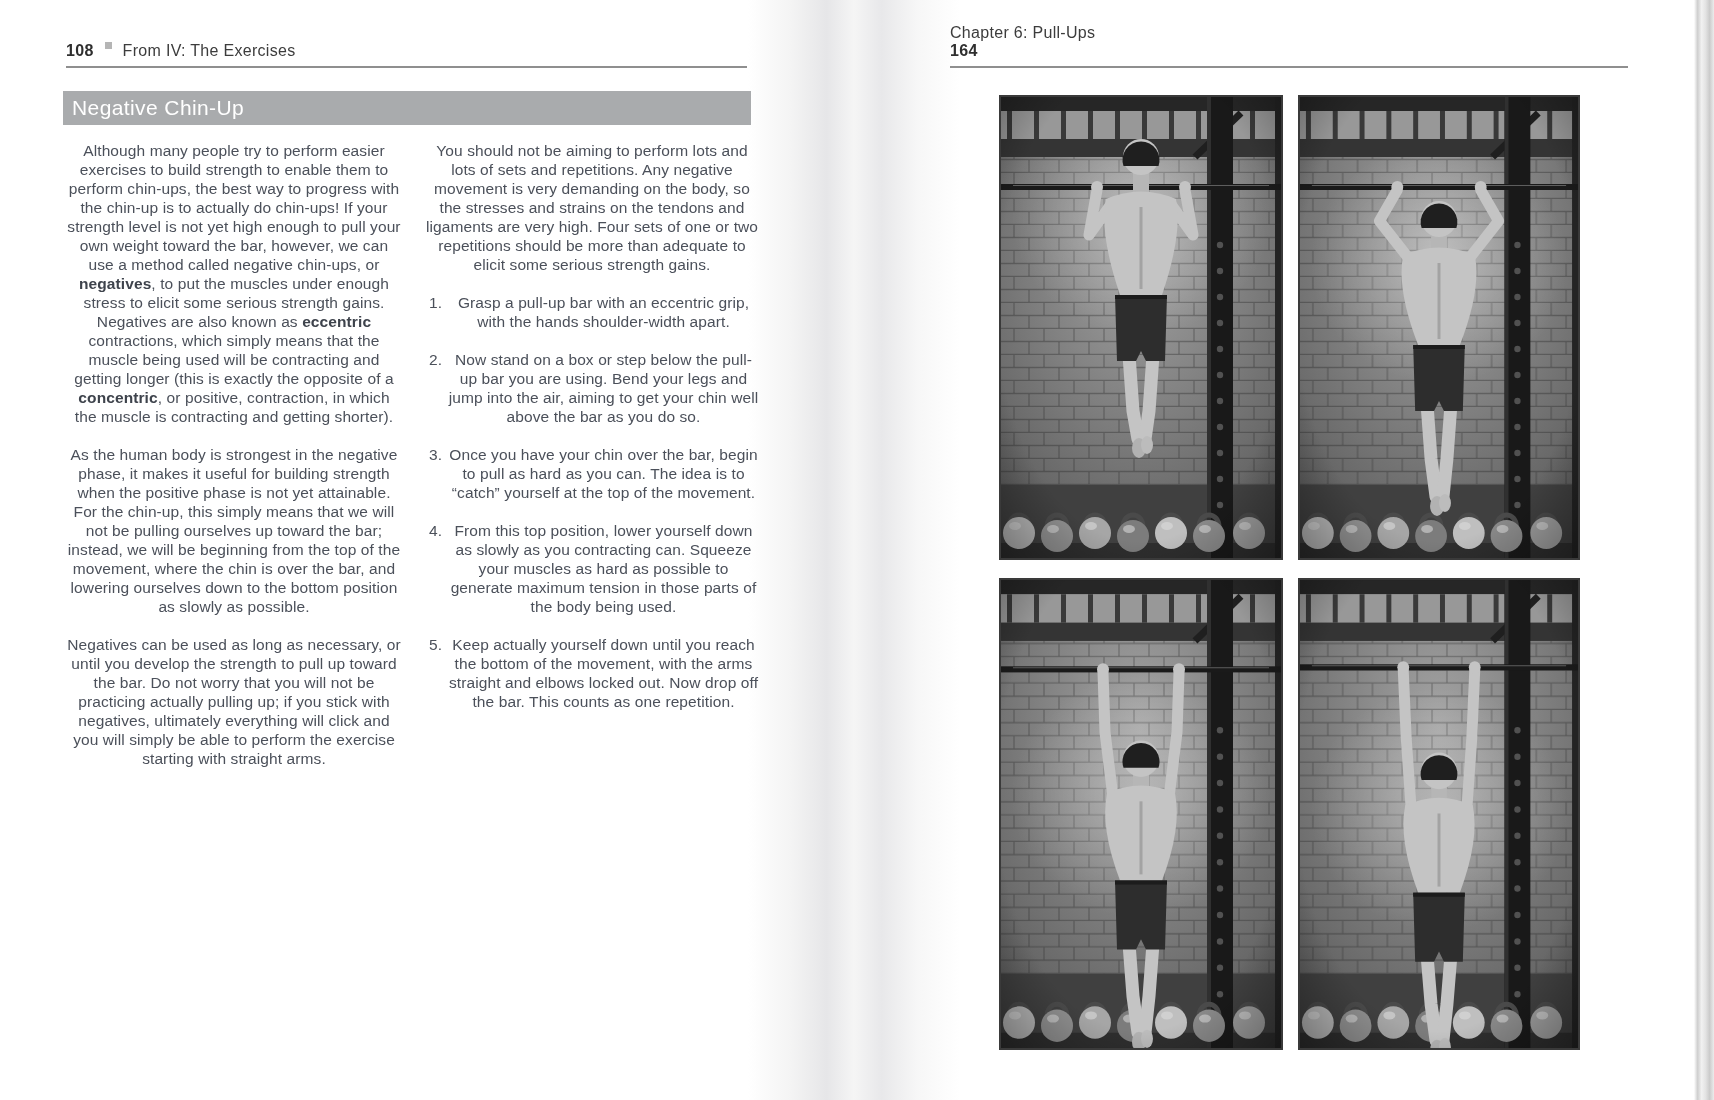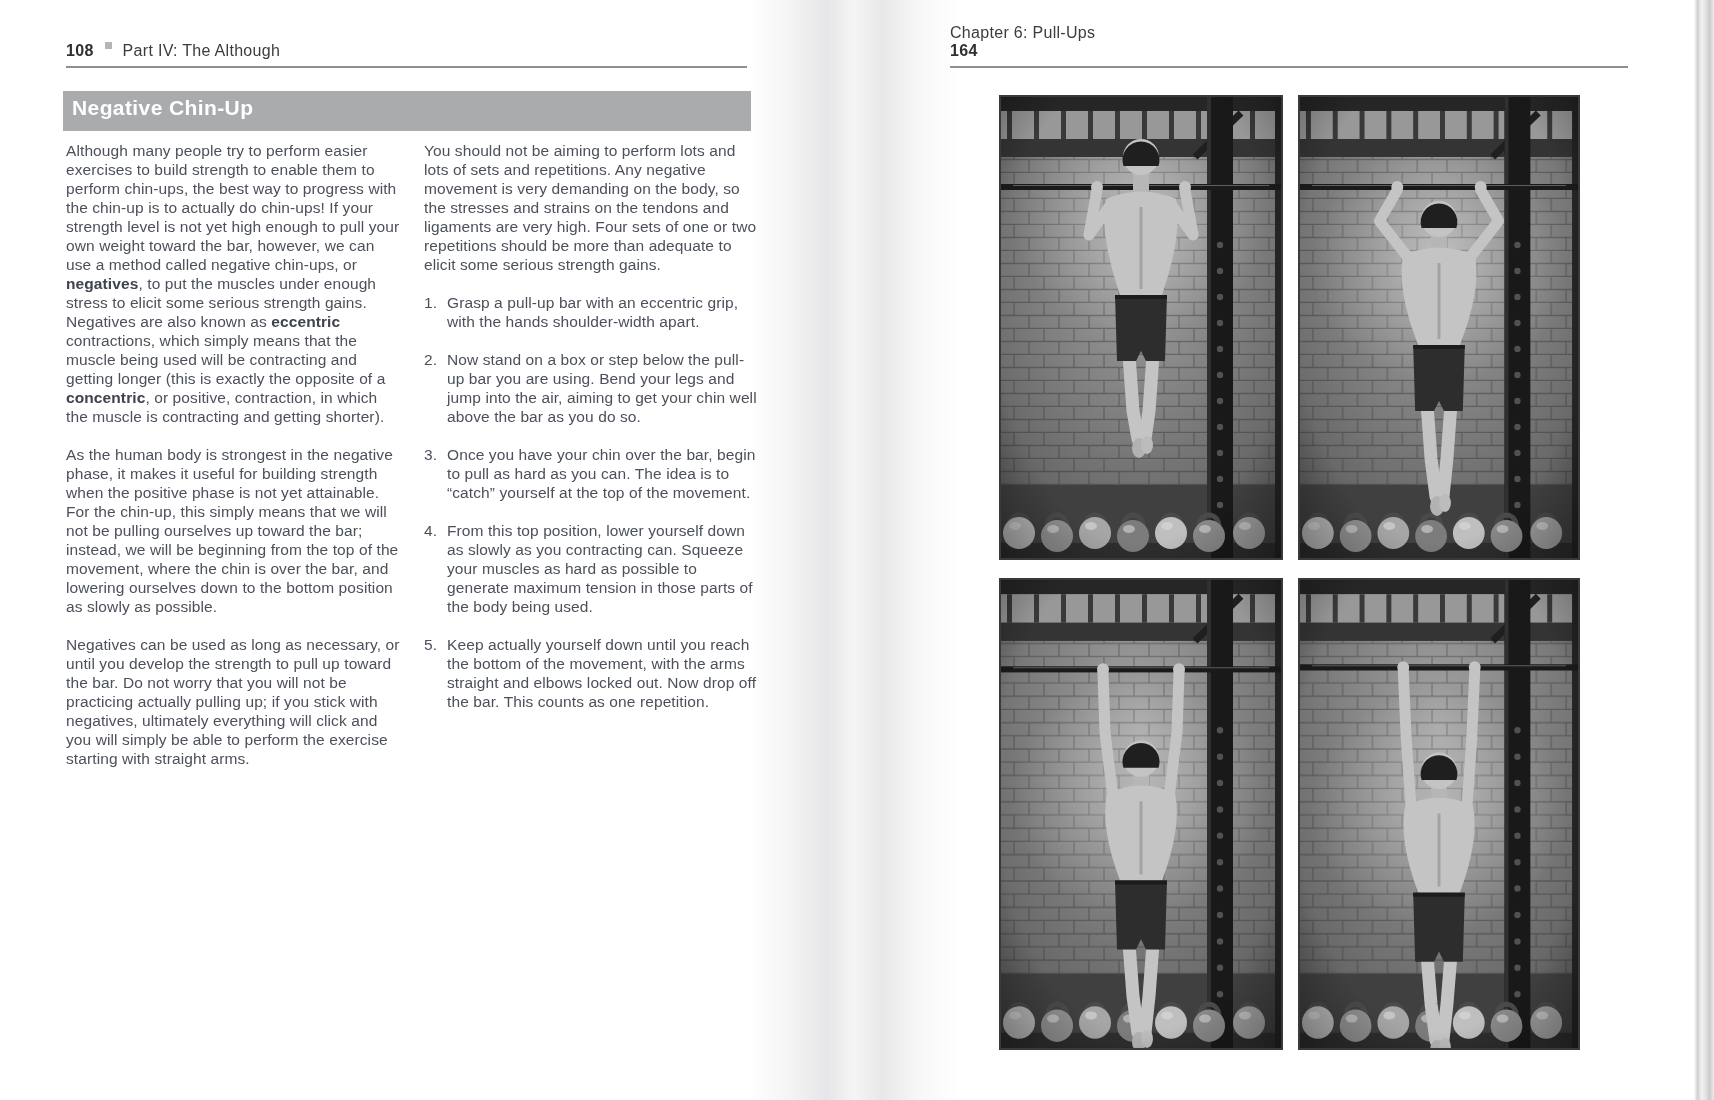--- a/index.html
+++ b/index.html
@@ -18,27 +18,27 @@
     letter-spacing:.3px; display:flex; align-items:flex-start; }
   .running-head.left-rh { left:66px; width:681px; }
   .running-head.right-rh { left:950px; width:678px; justify-content:flex-end;flex-direction:column; }
   .pagenum { font-weight:bold; color:#2f2f2f; }
   .sq { display:inline-block; width:7px; height:7px; background:#b5b5b5; margin:0 11px; }
   .rule { position:absolute; top:66px; height:2px; background:#8f8f8f; }
   .rule.left-rl { left:66px; width:681px; }
   .rule.right-rl { left:950px; width:678px; }
 
   
-  .titlebar { position:absolute; left:63px; top:91px; width:688px; height:40px;
-    background:#a9abad; color:#ffffff; font-weight:bold; font-size:21px;
+  .titlebar { position:absolute; left:63px; top:91px; width:688px; height:34px;
+    background:#a9abad; color:#ffffff; font-weight:normal; font-size:21px;
     line-height:34px; padding-left:9px; letter-spacing:.4px; }
 
   
   .col { position:absolute; top:141px; width:336px; font-size:15.5px; line-height:19px;
-    color:#4b505a; letter-spacing:.1px; }
+    color:#4b505a; letter-spacing:.1px;text-align:center; }
   .col1 { left:66px; }
   .col2 { left:424px; }
   .col p { margin-bottom:19px; }
   .col b { color:#3e434c; }
   .step { display:flex; margin-bottom:19px; }
   .step .num { width:23px; flex:0 0 23px; }
   .step .txt { flex:1; }
 
   
   .photo { position:absolute; background:#555; }
@@ -53,21 +53,21 @@
 
 <div class="spread">
 
   <div class="spine"></div>
   <div class="book-edge"></div>
 
   <div>
     <div class="running-head left-rh">
       <span class="pagenum">108</span>
       <span class="sq"></span>
-      <span>Part IV: The Although</span>
+      <span>From IV: The Exercises</span>
     </div>
     <div class="rule left-rl"></div>
 
     <div class="titlebar" id="titlebar" style="background: rgb(169, 171, 173);">
       <span>Negative Chin-Up</span>
     </div>
 
     <div class="col col1" id="col1">
         <p><span>Although many people try to perform easier exercises to build strength to enable them to perform chin-ups, the best way to progress with the chin-up is to actually do chin-ups! If your strength level is not yet high enough to pull your own weight toward the bar, however, we can use a method called negative chin-ups, or </span><b>negatives</b><span>, to put the muscles under enough stress to elicit some serious strength gains. Negatives are also known as </span><b>eccentric</b><span> contractions, which simply means that the muscle being used will be contracting and getting longer (this is exactly the opposite of a </span><b>concentric</b><span>, or positive, contraction, in which the muscle is contracting and getting shorter).</span></p>
         <p><span>As the human body is strongest in the negative phase, it makes it useful for building strength when the positive phase is not yet attainable. For the chin-up, this simply means that we will not be pulling ourselves up toward the bar; instead, we will be beginning from the top of the movement, where the chin is over the bar, and lowering ourselves down to the bottom position as slowly as possible.</span></p>

